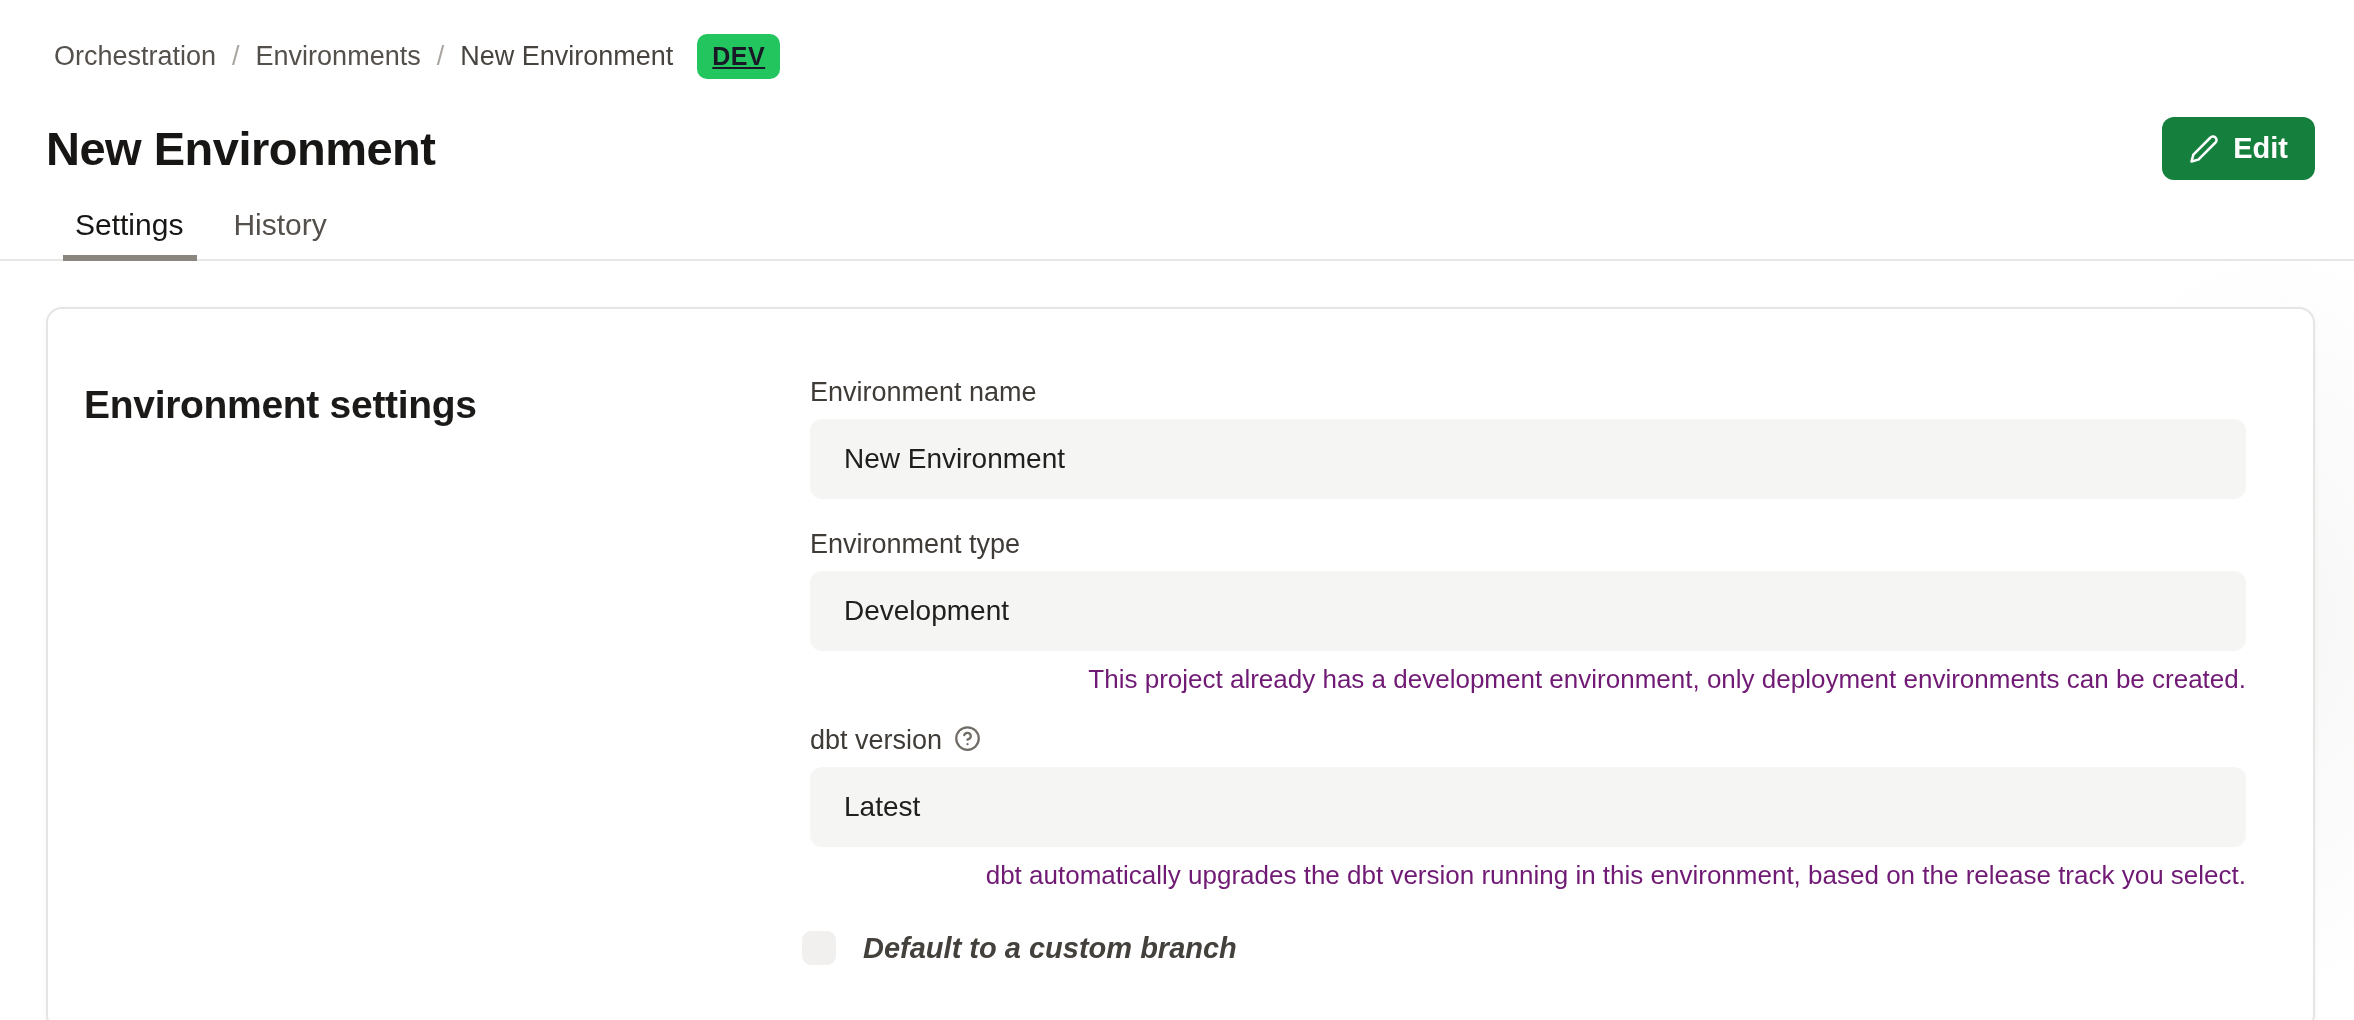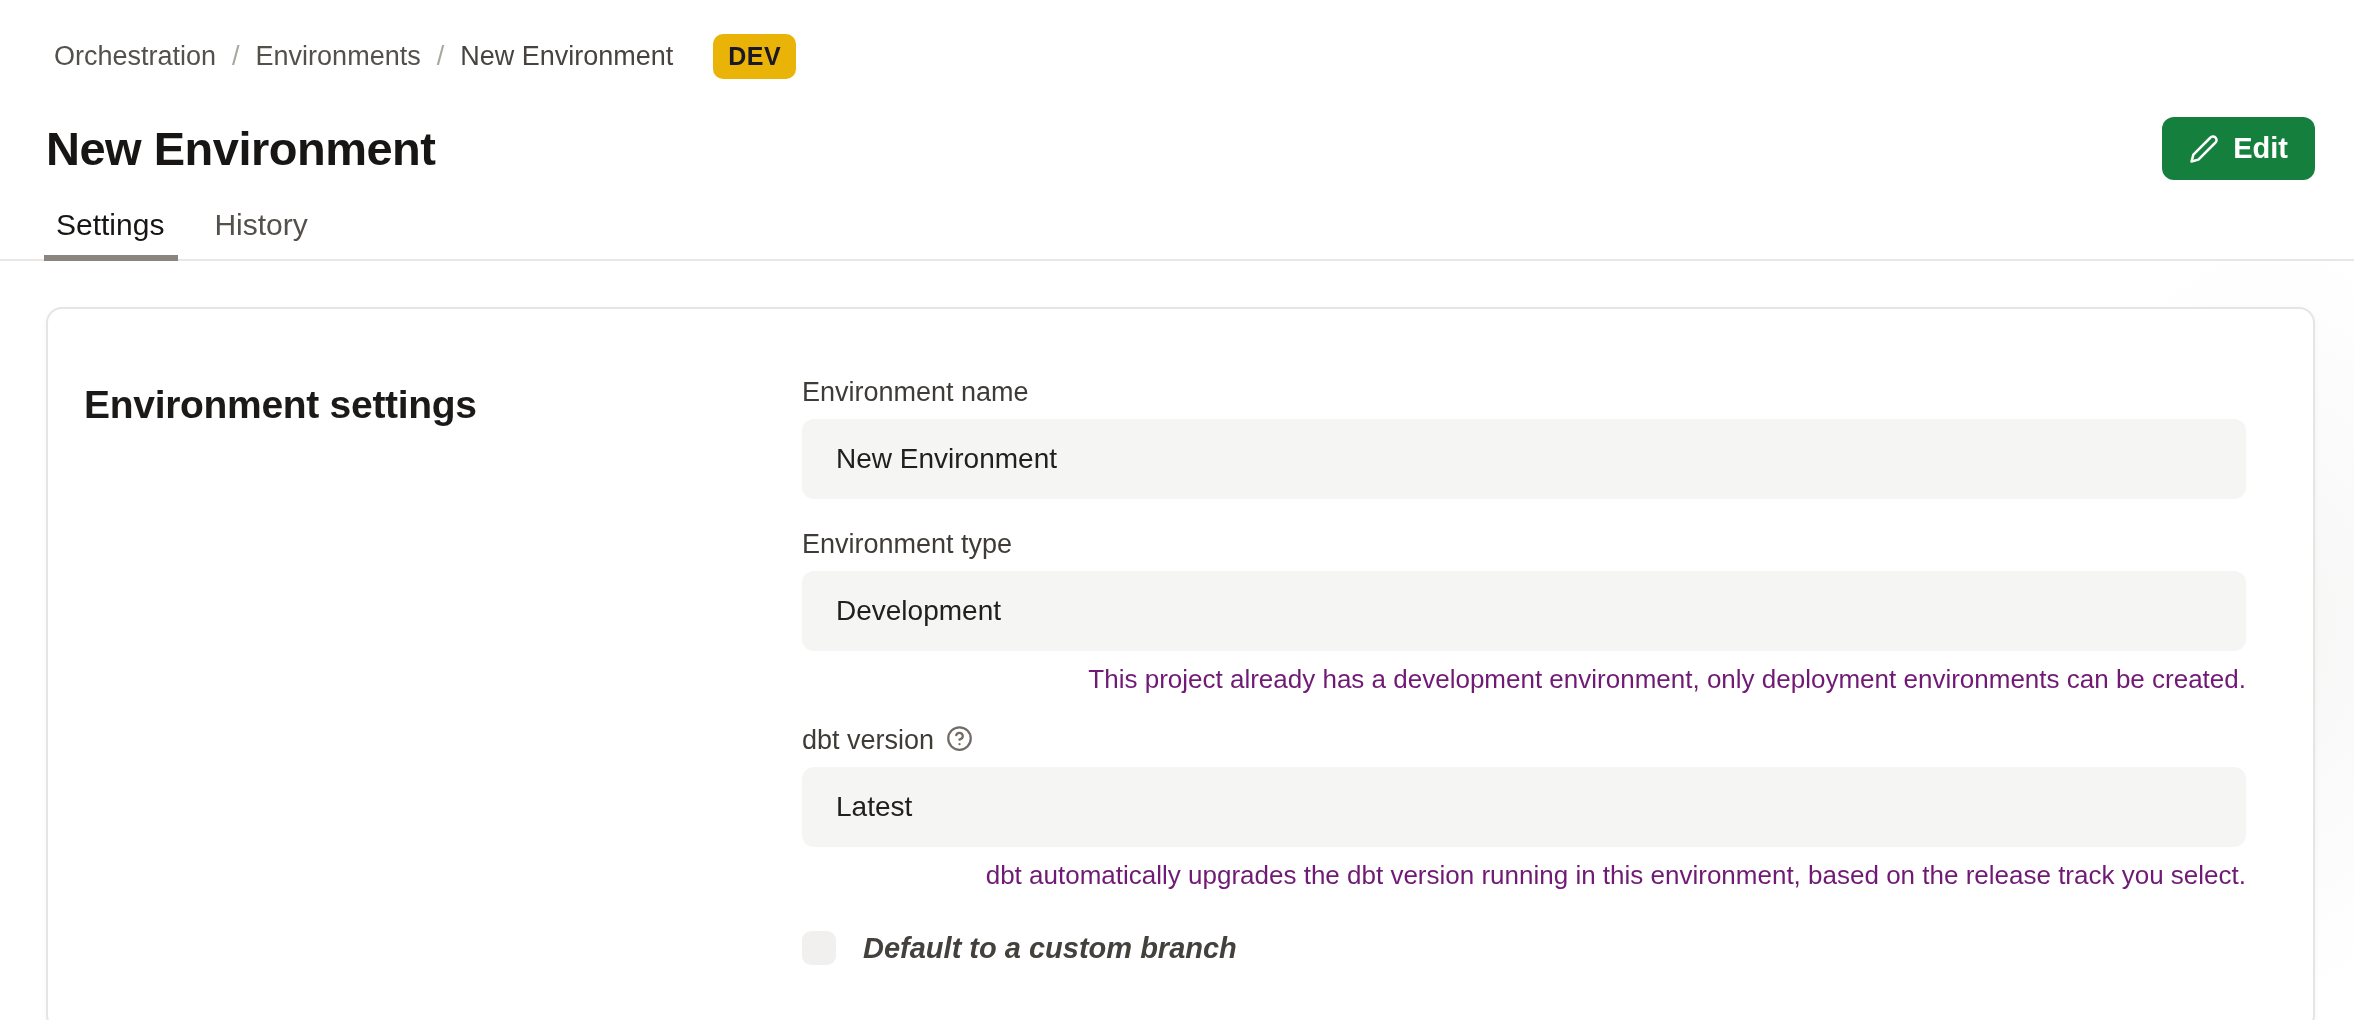--- a/index.html
+++ b/index.html
@@ -29,28 +29,29 @@
     align-items: center;
     gap: 16px;
     margin: 34px 0 0 54px;
     font-size: 27px;
     color: #54504c;
   }
   .crumb { cursor: pointer; }
   .crumb-sep { color: #aaa6a1; }
   .crumb-current { color: #47433f; }
   .env-badge {
-    margin-left: 24px;
-    background: #eab308;
+    margin-left: 8px;
+    background: #22c55e;
     color: #1a1726;
     font-weight: 700;
     font-size: 25px;
     letter-spacing: 0.5px;
     padding: 8px 15px;
     border-radius: 10px;
+    text-decoration: underline;
   }
 
   
   .header-row {
     display: flex;
     justify-content: space-between;
     align-items: center;
     margin: 38px 39px 0 46px;
   }
   .page-title {
@@ -74,21 +75,21 @@
     font-family: inherit;
     cursor: pointer;
   }
   .edit-button svg { display: block; }
 
   
   .tabs-row {
     display: flex;
     gap: 24px;
     margin-top: 28px;
-    padding-left: 44px;
+    padding-left: 63px;
     border-bottom: 2px solid #e9e7e6;
   }
   .tab {
     position: relative;
     font-size: 30px;
     color: #54504c;
     padding: 0 14px 17px 12px;
     cursor: pointer;
   }
   .tab.active { color: #181614; font-weight: 500; }
@@ -124,21 +125,21 @@
     font-weight: 700;
     letter-spacing: -0.3px;
     color: #1c1a18;
     margin-top: 6px;
   }
   .card-form {
     width: 1444px;
     flex: 0 0 1444px;
   }
 
-  .field { margin-bottom: 30px; }
+  .field { margin-bottom: 30px; margin-left: 8px; }
   .field-label-row {
     display: flex;
     align-items: center;
     gap: 12px;
     margin-bottom: 11px;
   }
   .field-label {
     font-size: 27px;
     font-weight: 500;
     color: #3f3b37;

